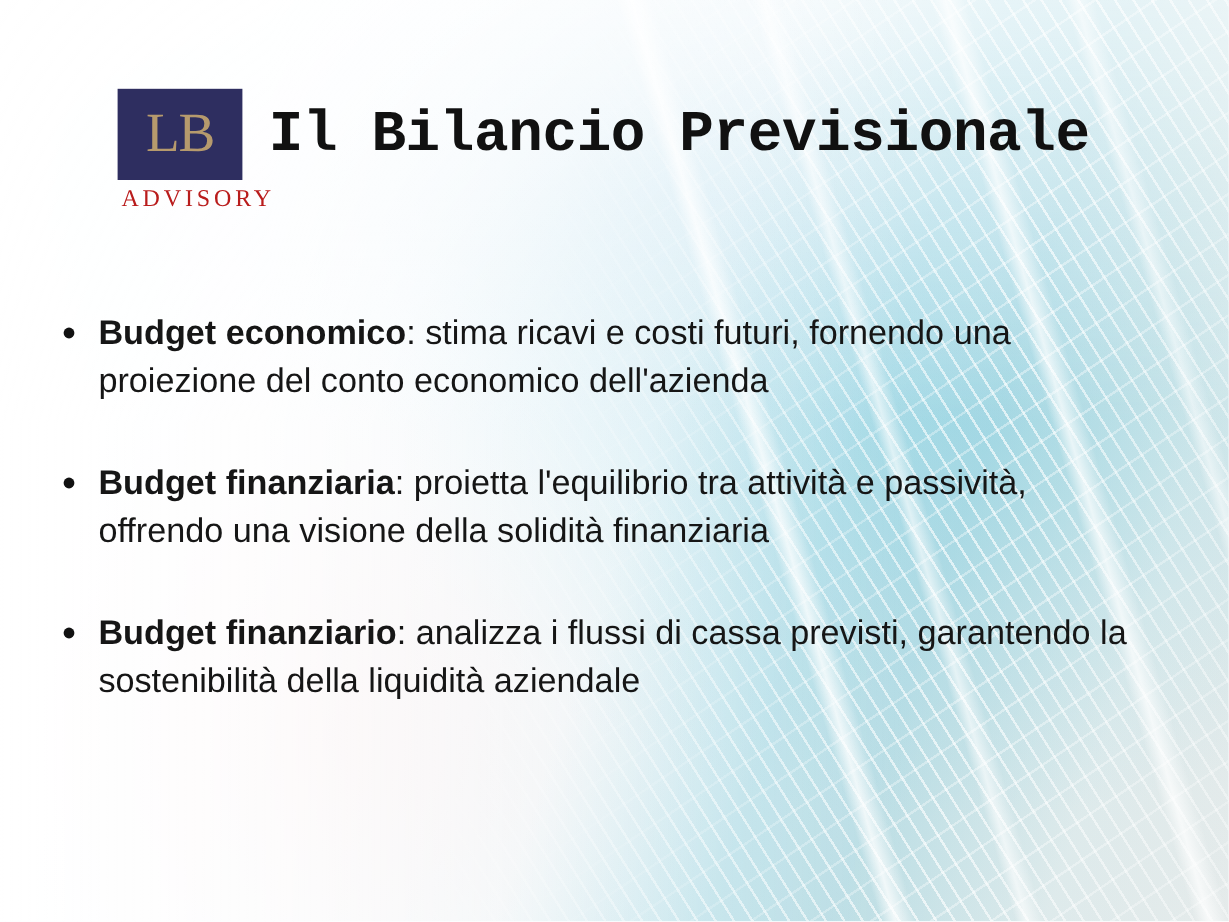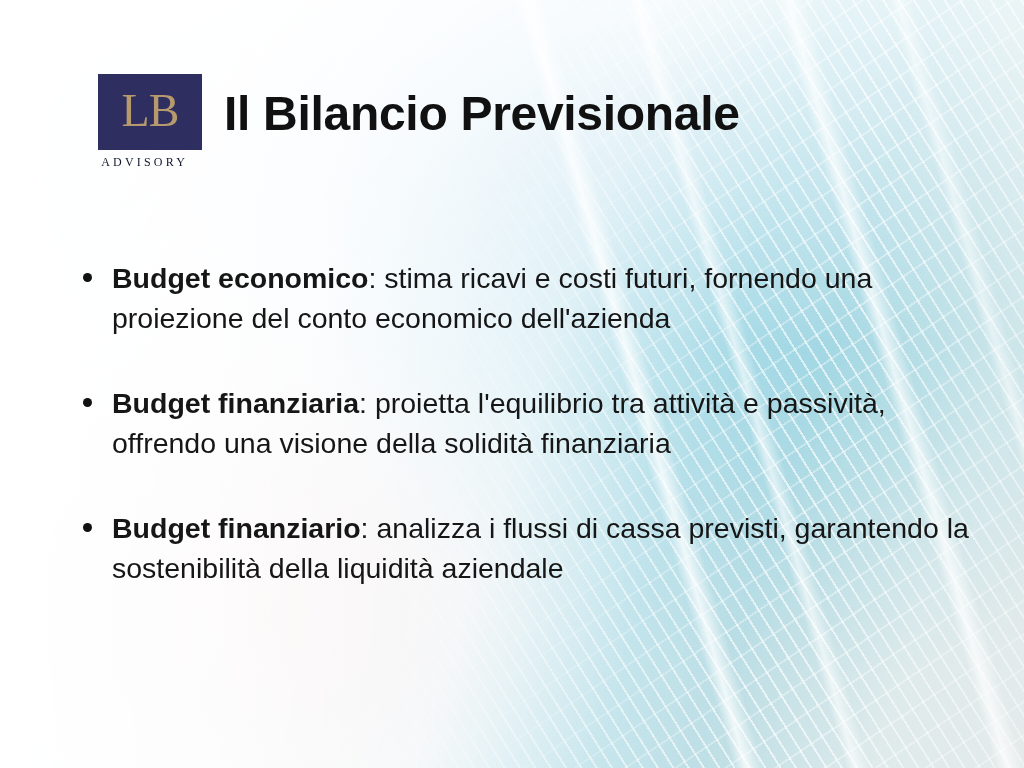--- a/index.html
+++ b/index.html
@@ -92,21 +92,21 @@
   .header {
     position: absolute;
     left: 98px;
     top: 74px;
     display: flex;
     align-items: flex-start;
   }
   .logo {
     width: 104px;
     flex: 0 0 104px;
-    text-align: left;
+    text-align: right;
     user-select: none;
   }
   .logo-mark {
     width: 104px;
     height: 76px;
     background: #2e2e60;
     display: flex;
     align-items: center;
     justify-content: center;
   }
@@ -116,39 +116,40 @@
     line-height: 1;
     letter-spacing: -1px;
     color: #b69a6d;
     font-weight: 400;
     position: relative;
     top: -1px;
   }
   .logo-word {
     margin-top: 5px;
     font-family: "Liberation Serif", serif;
-    font-size: 12px;
+    font-size: 20px;
     letter-spacing: 3.2px;
-    color: #0f172a;
+    color: #b91c1c;
     text-indent: 3.2px;
   }
   .title {
     margin-left: 22px;
     margin-top: 12px;
     font-size: 48px;
     font-weight: bold;
     color: #111111;
     letter-spacing: -0.3px;
     white-space: nowrap;
+    font-family: Liberation Mono, monospace;
   }
 
   
   .bullets {
     position: absolute;
-    left: 74px;
+    left: 44px;
     top: 258px;
     width: 920px;
   }
   .bullet {
     position: relative;
     padding-left: 38px;
     margin-bottom: 44px;
     font-size: 28.5px;
     line-height: 1.42;
     color: #161616;

